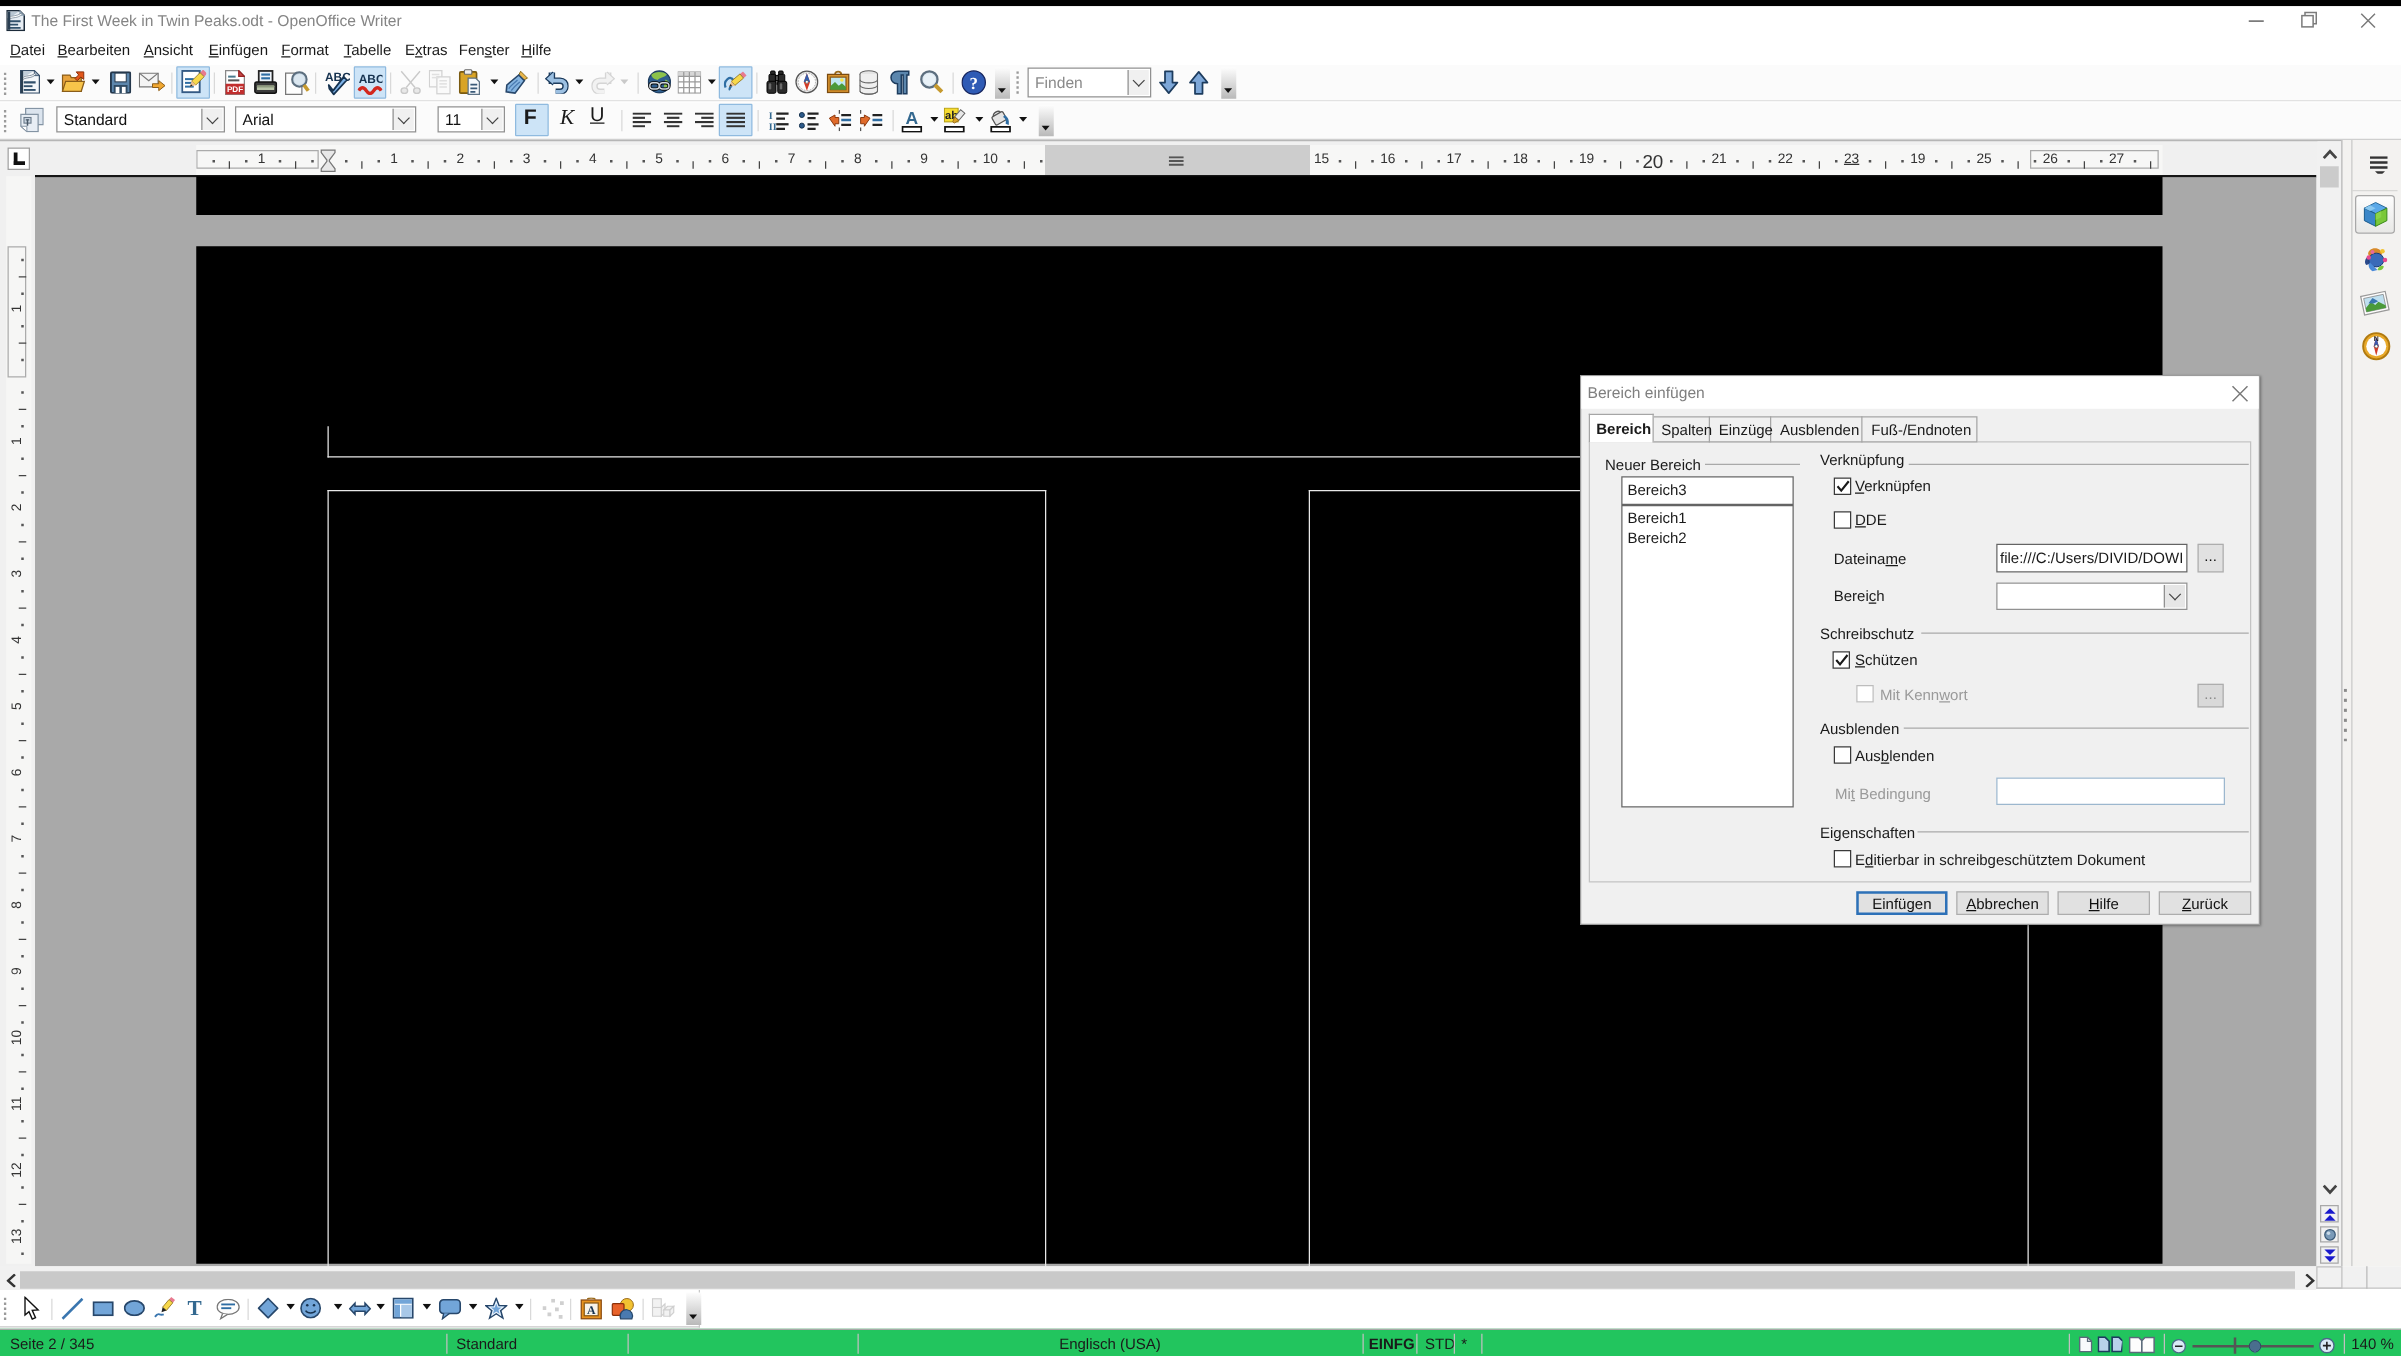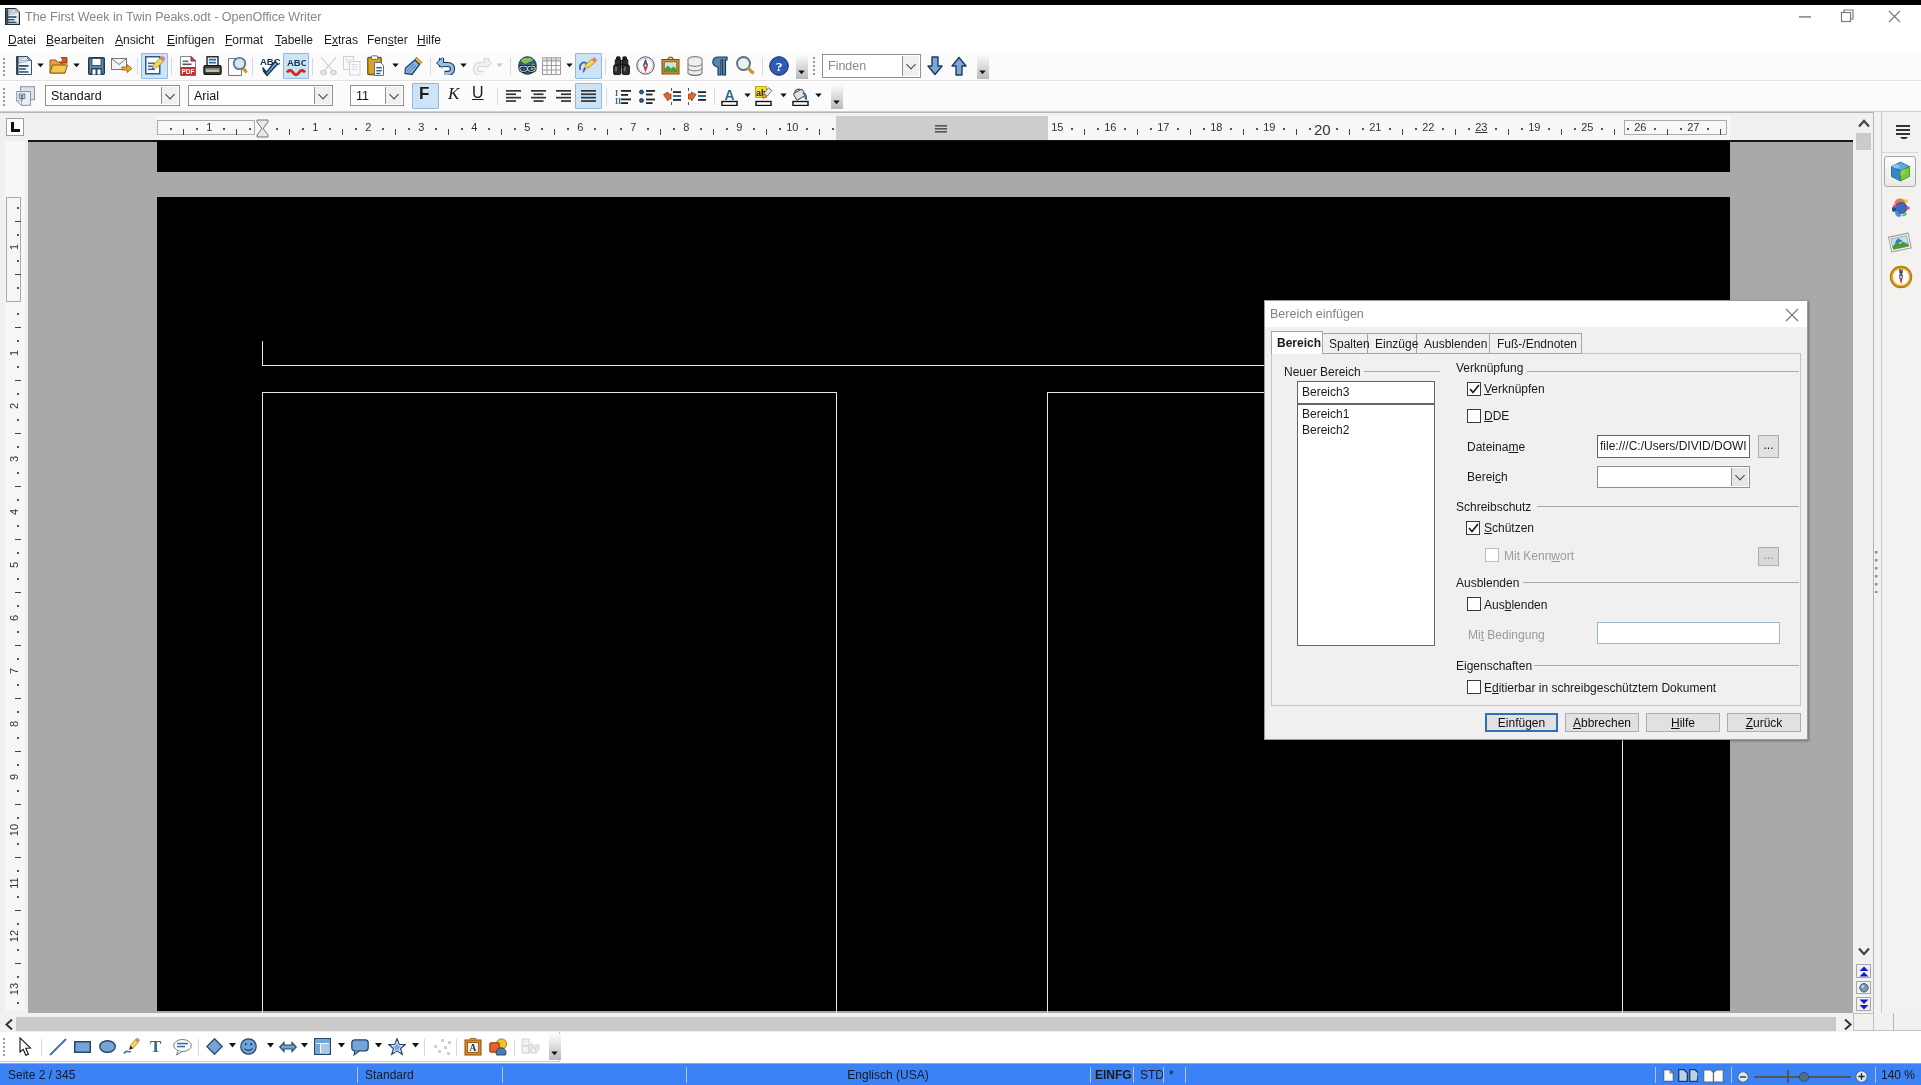--- a/index.html
+++ b/index.html
@@ -851,21 +851,21 @@
         <path d="M10 10 L15 10 L15 15 L10 15 Z"></path>
         <path d="M15 10 L18 7 L18 12 L15 15 Z"></path>
       </g>
     </svg>
     <div class="abs" style="left:549px;top:2px;width:12px;height:26px;background:linear-gradient(#fdfdfd,#b9b9b9);"></div>
     <svg class="abs" style="left:551px;top:19px;" width="7" height="5">
         <path d="M0.3 0.5 L6.7 0.5 L3.5 4.3 Z" fill="#111"></path>
       </svg>
   </div>
 
-  <div class="abs" id="statusbar" style="left:0;top:1063px;width:1921px;height:22px;background:#3b82f6;border-top:1px solid #a8a8a8;">
+  <div class="abs" id="statusbar" style="left:0;top:1063px;width:1921px;height:22px;background:#22c55e;border-top:1px solid #a8a8a8;">
     <div class="abs txt12" style="left:8px;top:4px;">Seite 2 / 345</div>
     <div class="abs" style="left:357px;top:3px;width:1px;height:16px;background:#c0c0c0;"></div>
     <div class="abs txt12" style="left:365px;top:4px;">Standard</div>
     <div class="abs" style="left:502px;top:3px;width:1px;height:16px;background:#c0c0c0;"></div>
     <div class="abs" style="left:686px;top:3px;width:1px;height:16px;background:#c0c0c0;"></div>
     <div class="abs txt12" style="left:686px;top:4px;width:404px;text-align:center;">Englisch (USA)</div>
     <div class="abs" style="left:1090px;top:3px;width:1px;height:16px;background:#c0c0c0;"></div>
     <div class="abs txt12" style="left:1095px;top:4px;font-weight:bold;">EINFG</div>
     <div class="abs" style="left:1133px;top:3px;width:1px;height:16px;background:#c0c0c0;"></div>
     <div class="abs txt12" style="left:1140px;top:4px;">STD</div>

